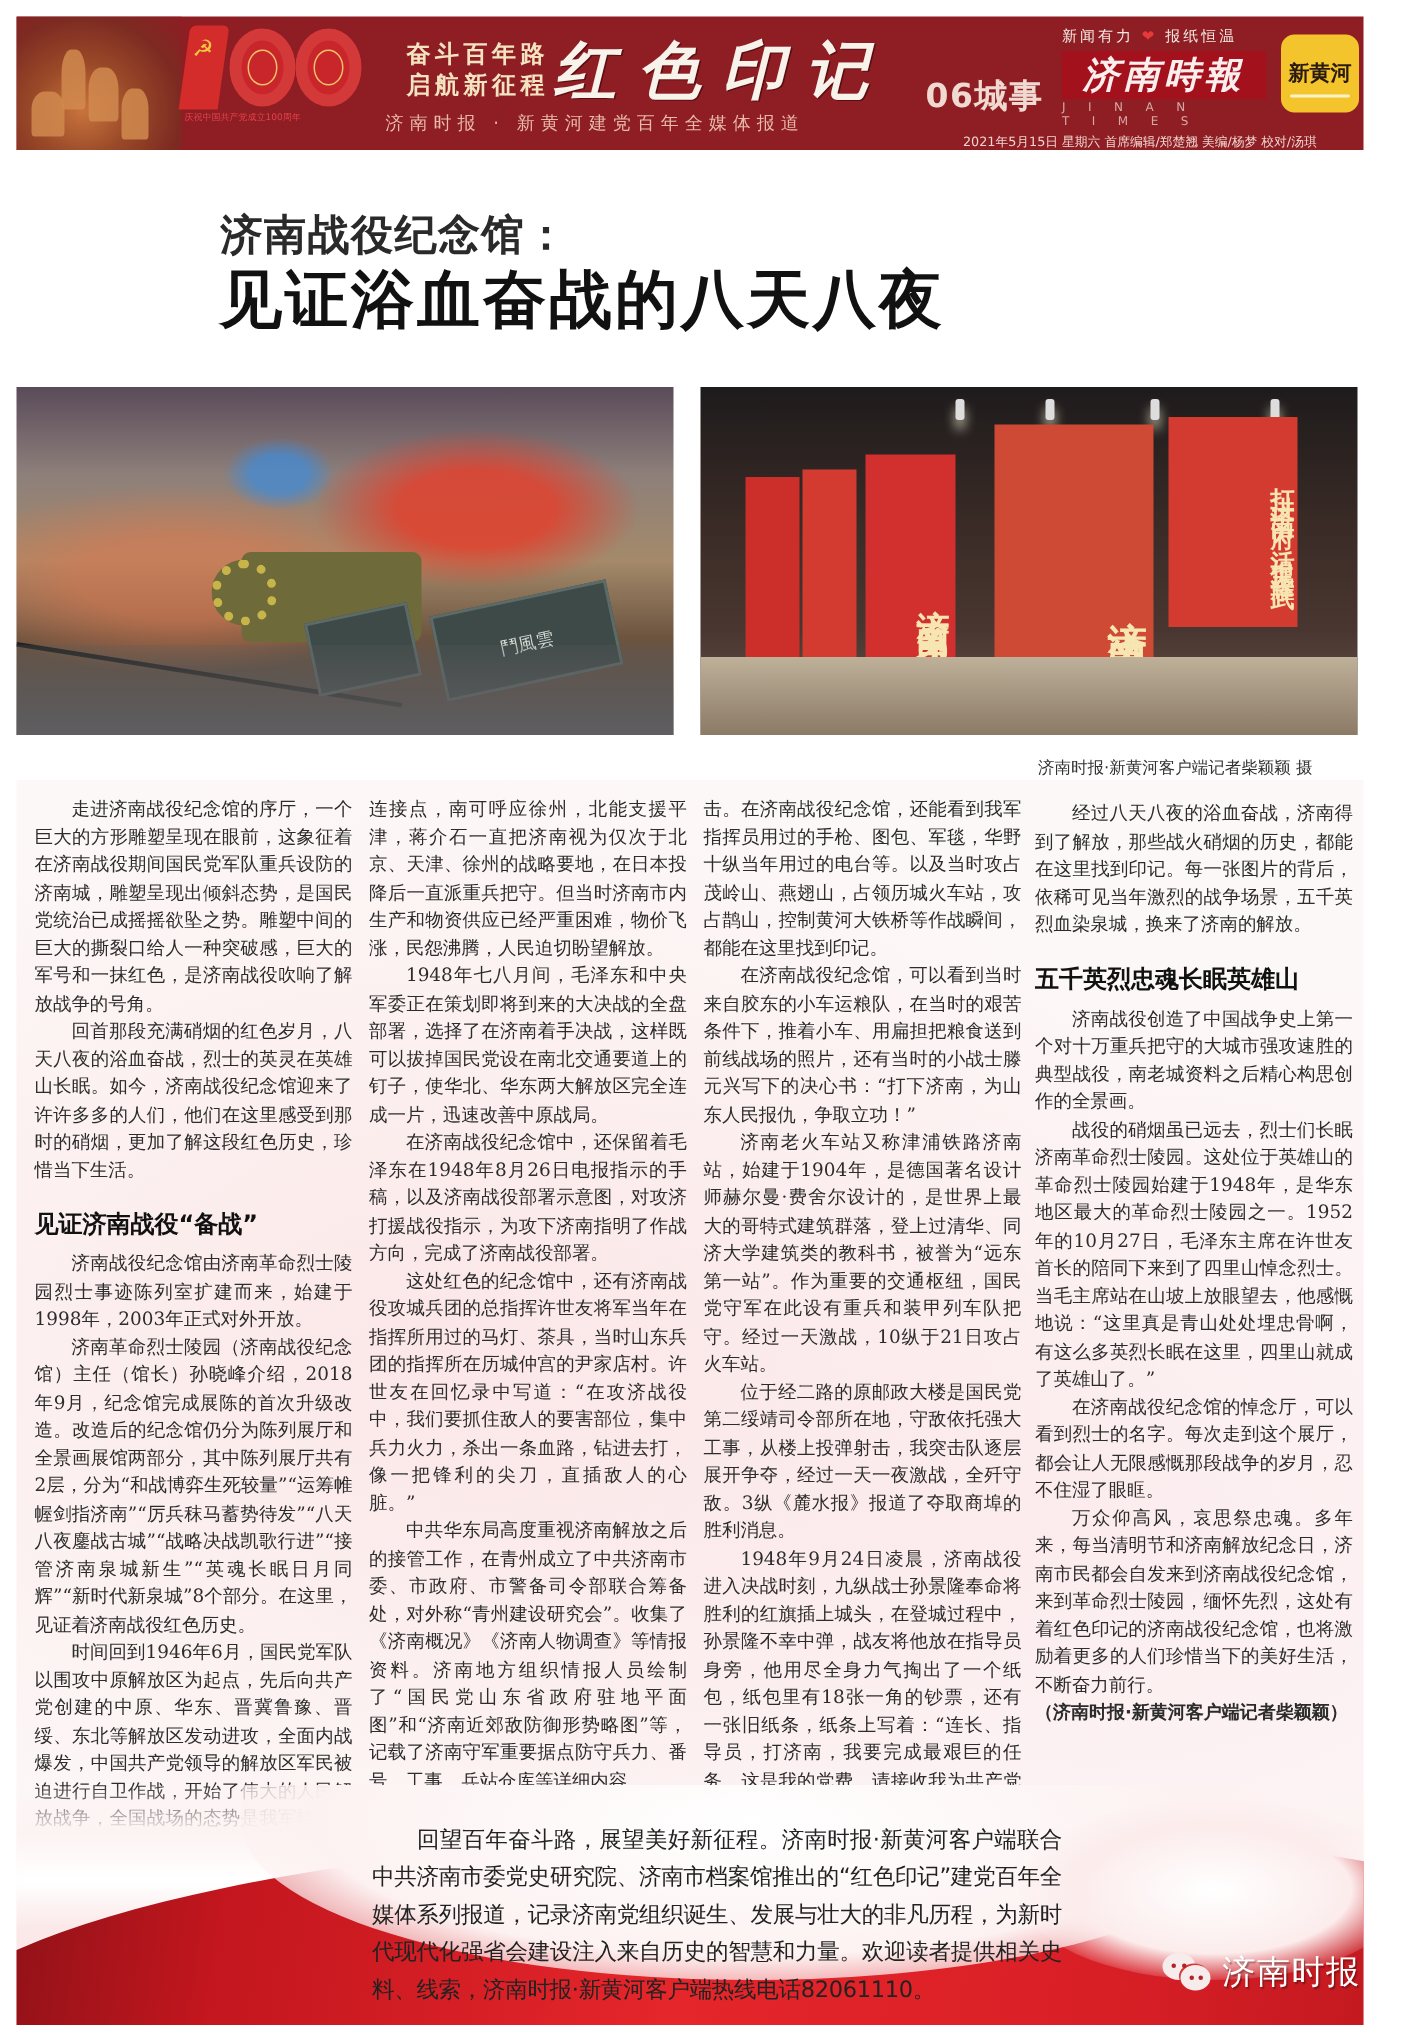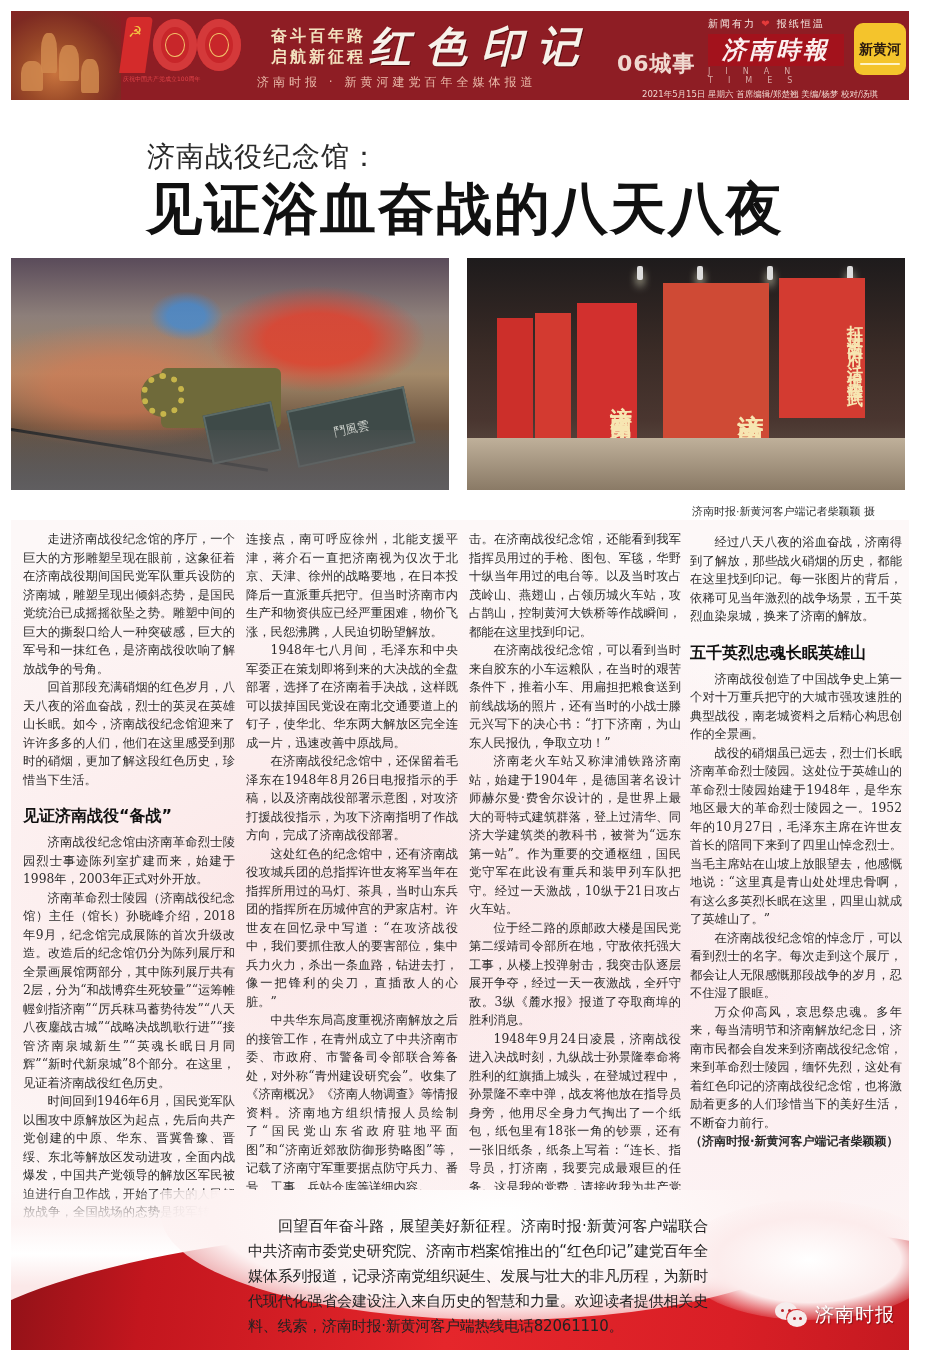--- a/index.html
+++ b/index.html
@@ -29,22 +29,22 @@
   .mh-paper { position: absolute; left: 697px; top: 6px; width: 140px; height: 65px; }
   .mh-paper .tag { font-size: 10px; color: #f5e8e2; letter-spacing: 2px; font-family: "DejaVu Sans", sans-serif; white-space: nowrap; }
   .mh-paper .tag .heart { color: #e43a3a; }
   .mh-paper .name { margin-top: 3px; width: 136px; height: 32px; background: #a3121c; color: #fbeeee; font-size: 24px; line-height: 32px; text-align: center; font-style: italic; font-weight: bold; letter-spacing: 3px; font-family: "DejaVu Serif", serif; }
   .mh-paper .en { font-size: 8px; color: #d6a8a4; letter-spacing: 15px; margin-top: 1px; font-family: "DejaVu Sans", sans-serif; }
   .mh-app { position: absolute; left: 843px; top: 12px; width: 52px; height: 52px; background: #f4c42c; border-radius: 9px; color: #2a1a10; font-size: 14px; font-weight: bold; text-align: center; line-height: 52px; font-family: "DejaVu Serif", serif; }
   .mh-app::after { content: ""; position: absolute; left: 6px; right: 6px; bottom: 10px; height: 2px; background: #fff4c7; border-radius: 2px; }
   .mh-dateline { position: absolute; left: 631px; top: 78px; font-size: 8.5px; color: #efd6cf; font-family: "DejaVu Sans", sans-serif; white-space: nowrap; }
 
   
-  .kicker { position: absolute; left: 147px; top: 138px; font-size: 28px; color: #2a2a2a; font-family: "DejaVu Sans", sans-serif; font-weight: normal; letter-spacing: 1px; }
-  .headline { position: absolute; left: 146px; top: 172px; font-size: 56px; color: #111; font-weight: bold; font-family: Liberation Serif, serif; letter-spacing: 2px; }
+  .kicker { position: absolute; left: 147px; top: 138px; font-size: 28px; color: #2a2a2a; font-family: "DejaVu Sans", sans-serif; font-weight: bold; letter-spacing: 1px; }
+  .headline { position: absolute; left: 146px; top: 172px; font-size: 42px; color: #111; font-weight: bold; font-family: Liberation Serif, serif; letter-spacing: 2px; }
 
   
   .photo { position: absolute; top: 258px; height: 232px; overflow: hidden; }
   .photo-left { left: 11px; width: 438px;
     background:
       radial-gradient(ellipse at 70% 35%, rgba(230,60,40,.8) 0 12%, transparent 25%),
       radial-gradient(ellipse at 40% 25%, rgba(60,140,220,.7) 0 5%, transparent 10%),
       radial-gradient(ellipse at 25% 55%, rgba(220,120,80,.6) 0 15%, transparent 35%),
       linear-gradient(180deg, #5a4b5a 0%, #8d7f7a 25%, #a48a6a 50%, #6c5440 72%, #4d4a48 100%);
   }
@@ -99,21 +99,21 @@
     background: radial-gradient(ellipse at 50% 50%, #ffffff 0%, #fcecec 50%, rgba(255,255,255,0) 75%);
   }
   .footer-note { position: absolute; left: 248px; top: 1214px; width: 460px; font-size: 15px; line-height: 25px; color: #222; font-family: "DejaVu Sans", sans-serif; text-indent: 2em; text-align: justify; letter-spacing: -0.2px; }
 
   .wechat { position: absolute; left: 775px; top: 1300px; display: flex; align-items: center; gap: 6px; }
   .wechat-icon { position: relative; width: 34px; height: 30px; }
   .wechat-icon .b1, .wechat-icon .b2 { position: absolute; border-radius: 50%; background: #f6ecec; }
   .wechat-icon .b1 { left: 0; top: 2px; width: 22px; height: 18px; }
   .wechat-icon .b2 { left: 12px; top: 10px; width: 20px; height: 17px; box-shadow: -1px -1px 0 #d33; }
   .wechat-icon .e { position: absolute; width: 3px; height: 3px; border-radius: 50%; background: #b42228; }
-  .wechat-label { color: #ffffff; font-size: 19px; font-family: "DejaVu Sans", sans-serif; text-shadow: 1px 1px 1px rgba(0,0,0,.35); letter-spacing: 1px; }
+  .wechat-label { color: #ffffff; font-size: 22px; font-family: "DejaVu Sans", sans-serif; text-shadow: 1px 1px 1px rgba(0,0,0,.35); letter-spacing: 1px; }
 </style>
 </head>
 <body>
 
 <header class="masthead">
   <div class="mh-sculpture">
     <div class="fig" style="left:30px;top:22px;width:16px;height:40px;"></div>
     <div class="fig" style="left:48px;top:34px;width:20px;height:36px;"></div>
     <div class="fig" style="left:10px;top:50px;width:22px;height:30px;"></div>
     <div class="fig" style="left:70px;top:48px;width:18px;height:34px;"></div>

